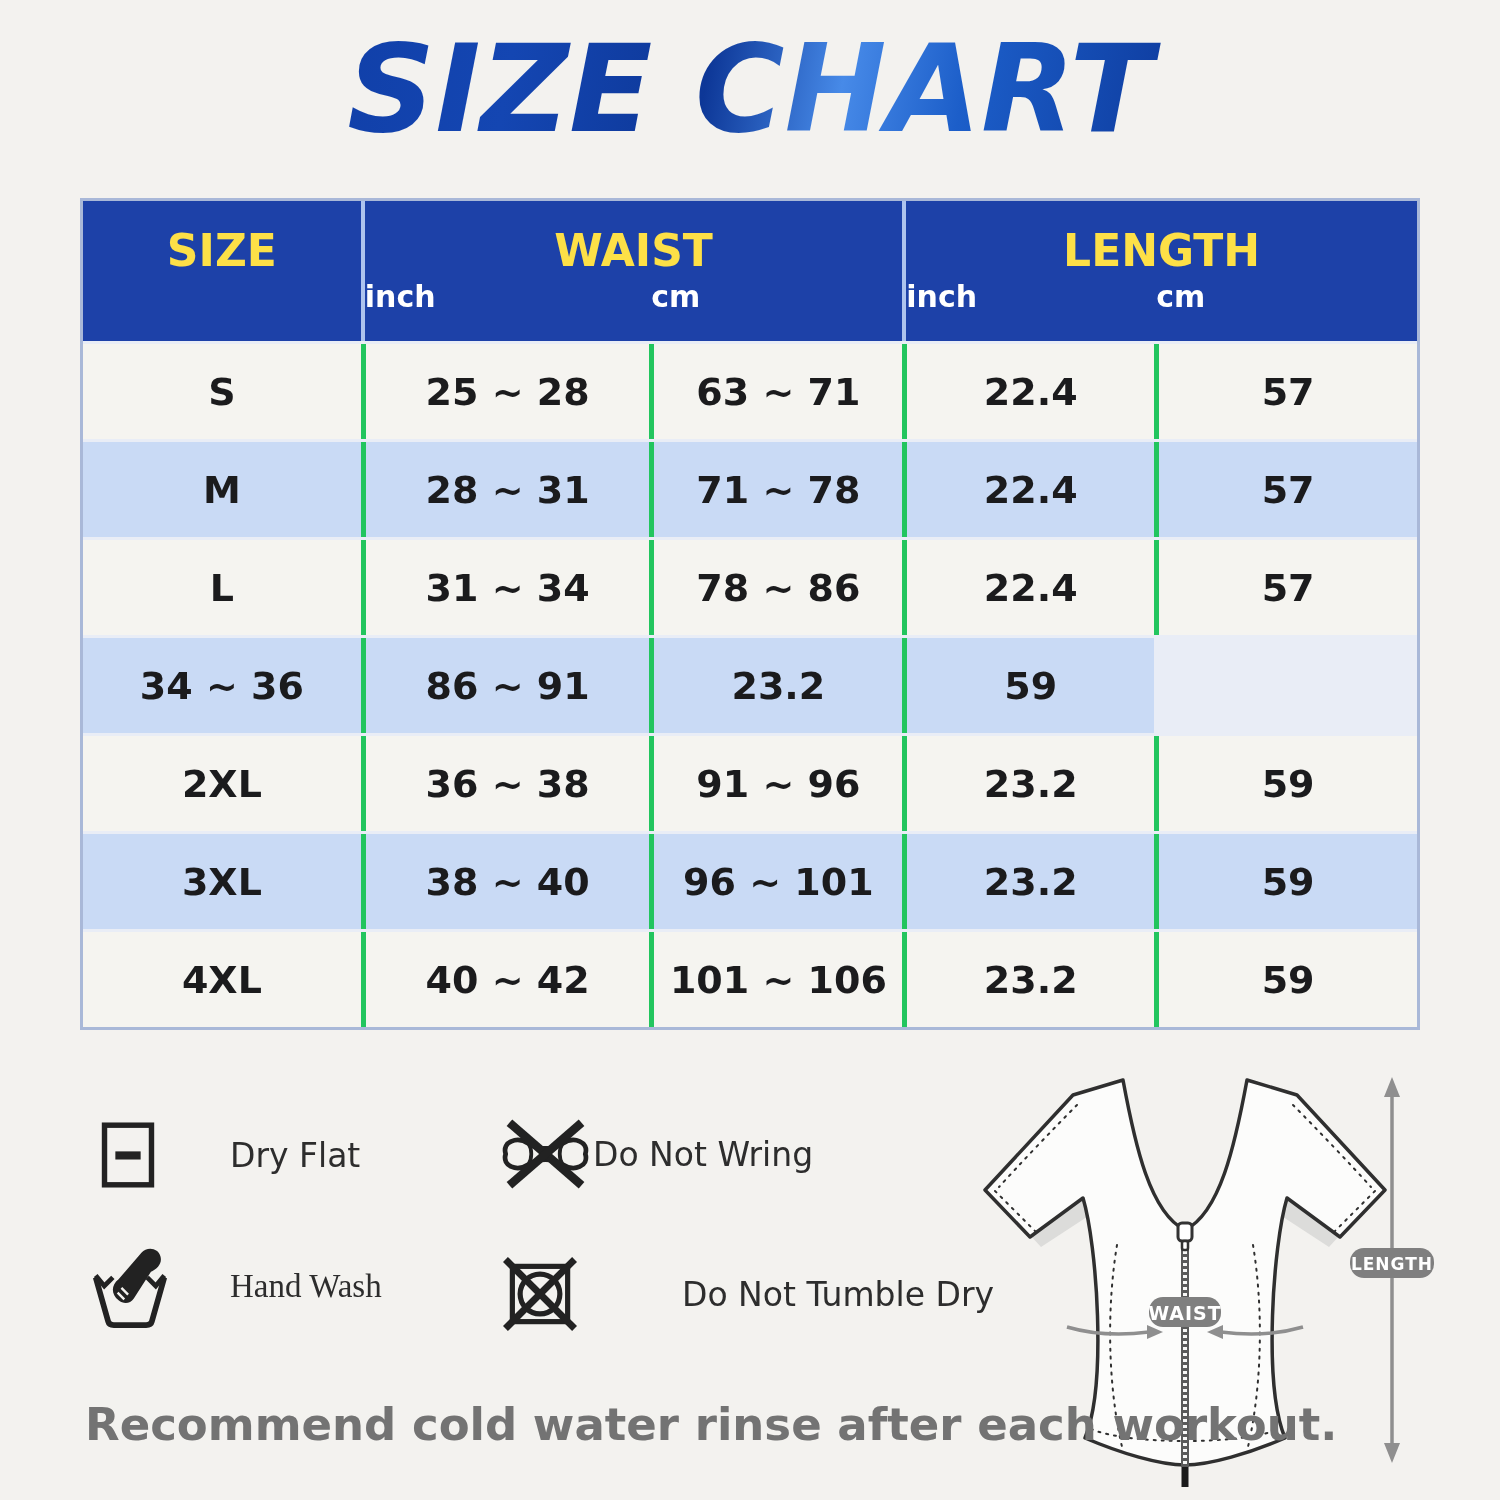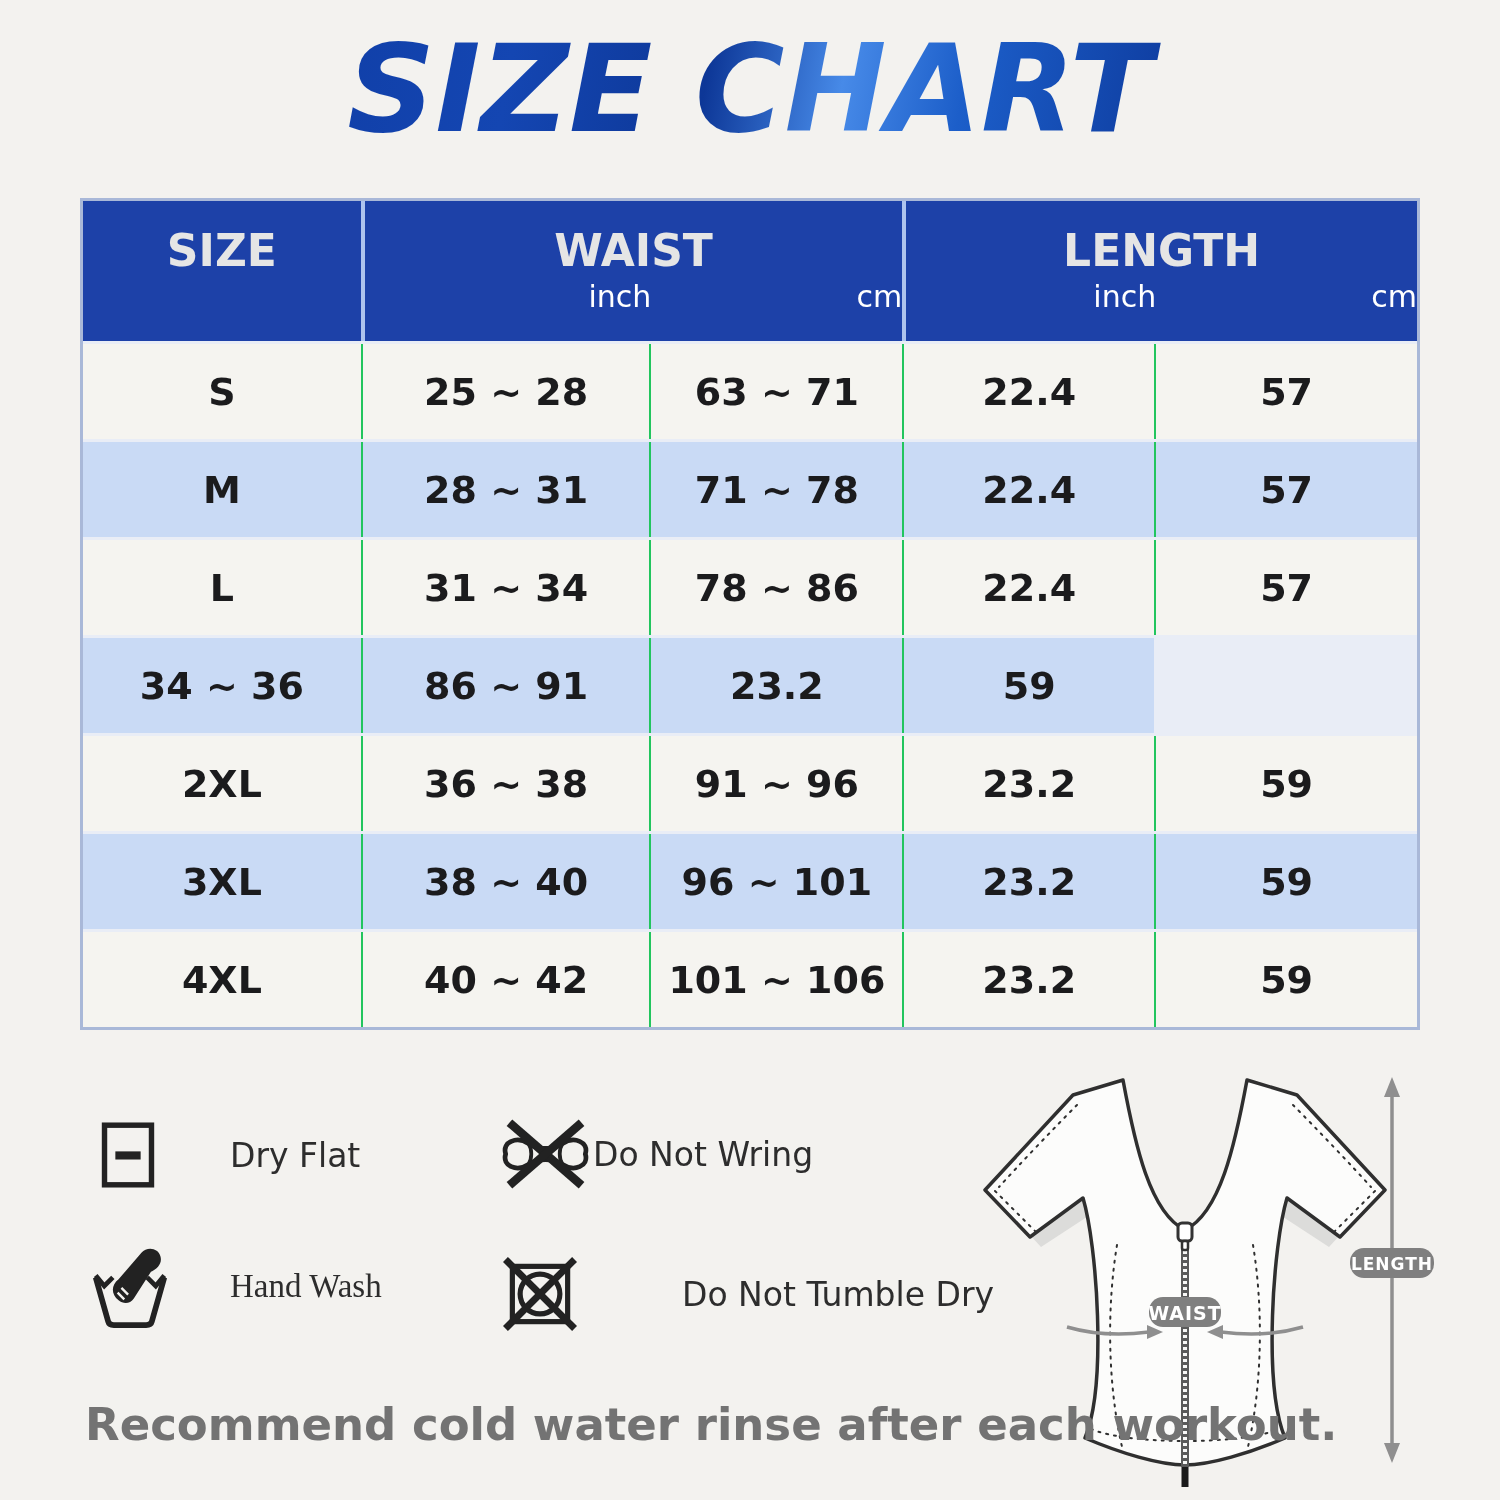--- a/index.html
+++ b/index.html
@@ -26,34 +26,34 @@
     position:absolute;left:80px;top:198px;width:1340px;
     background:#e9edf6;border:3px solid #a9b8d8;box-sizing:border-box;
   }
   .thead,.trow{display:grid;grid-template-columns:279fr 290fr 254fr 253fr 264fr;}
   .thead{height:140px;margin-bottom:3px;}
   .hcell{background:#1d41a8;display:flex;flex-direction:column;align-items:stretch;padding-top:26px;box-sizing:border-box;}
   .hcell.c1{grid-column:1;}
   .hcell.c2{grid-column:2/4;}
   .hcell.c3{grid-column:4/6;}
   .hcell + .hcell{border-left:4px solid #aec4ee;}
-  .h-main{color:#e5e5e5;font-size:44px;font-weight:bold;text-align:center;line-height:48px;}
+  .h-main{color:#fde047;font-size:44px;font-weight:bold;text-align:center;line-height:48px;}
   .h-sub{display:flex;margin-top:4px;}
-  .h-sub span{color:#ffffff;font-size:30px;font-weight:400;text-align:right;line-height:36px;}
+  .h-sub span{color:#ffffff;font-size:30px;font-weight:700;text-align:left;line-height:36px;}
   .c2 .h-sub span:nth-child(1){flex-grow:290;flex-basis:0;}
   .c2 .h-sub span:nth-child(2){flex-grow:254;flex-basis:0;}
   .c3 .h-sub span:nth-child(1){flex-grow:253;flex-basis:0;}
   .c3 .h-sub span:nth-child(2){flex-grow:264;flex-basis:0;}
   .trow{height:95px;}
   .trow + .trow{margin-top:3px;}
   .cell{
     display:flex;align-items:center;justify-content:center;
     font-size:38px;font-weight:bold;color:#1b1b1d;
   }
-  .cell + .cell{border-left:2px solid #22c55e;}
+  .cell + .cell{border-left:5px solid #22c55e;}
   .trow.rowA .cell{background:#f5f4f0;}
   .trow.rowB .cell{background:#c9daf5;}
   
   .care-item{position:absolute;display:flex;align-items:center;}
   .care-label{font-size:33px;font-weight:400;color:#2d2d2d;white-space:nowrap;}
   .ci{flex:0 0 auto;display:block;}
   .care-item.i1{left:100px;top:1120px;}  .care-item.i1 .care-label{margin-left:74px;}
   .care-item.i2{left:498px;top:1117px;}  .care-item.i2 .care-label{}
   .care-item.i3{left:90px;top:1243px;font-family:Liberation Serif, serif;}   .care-item.i3 .care-label{margin-left:60px;}
   .care-item.i4{left:502px;top:1255px;}  .care-item.i4 .care-label{margin-left:104px;}

